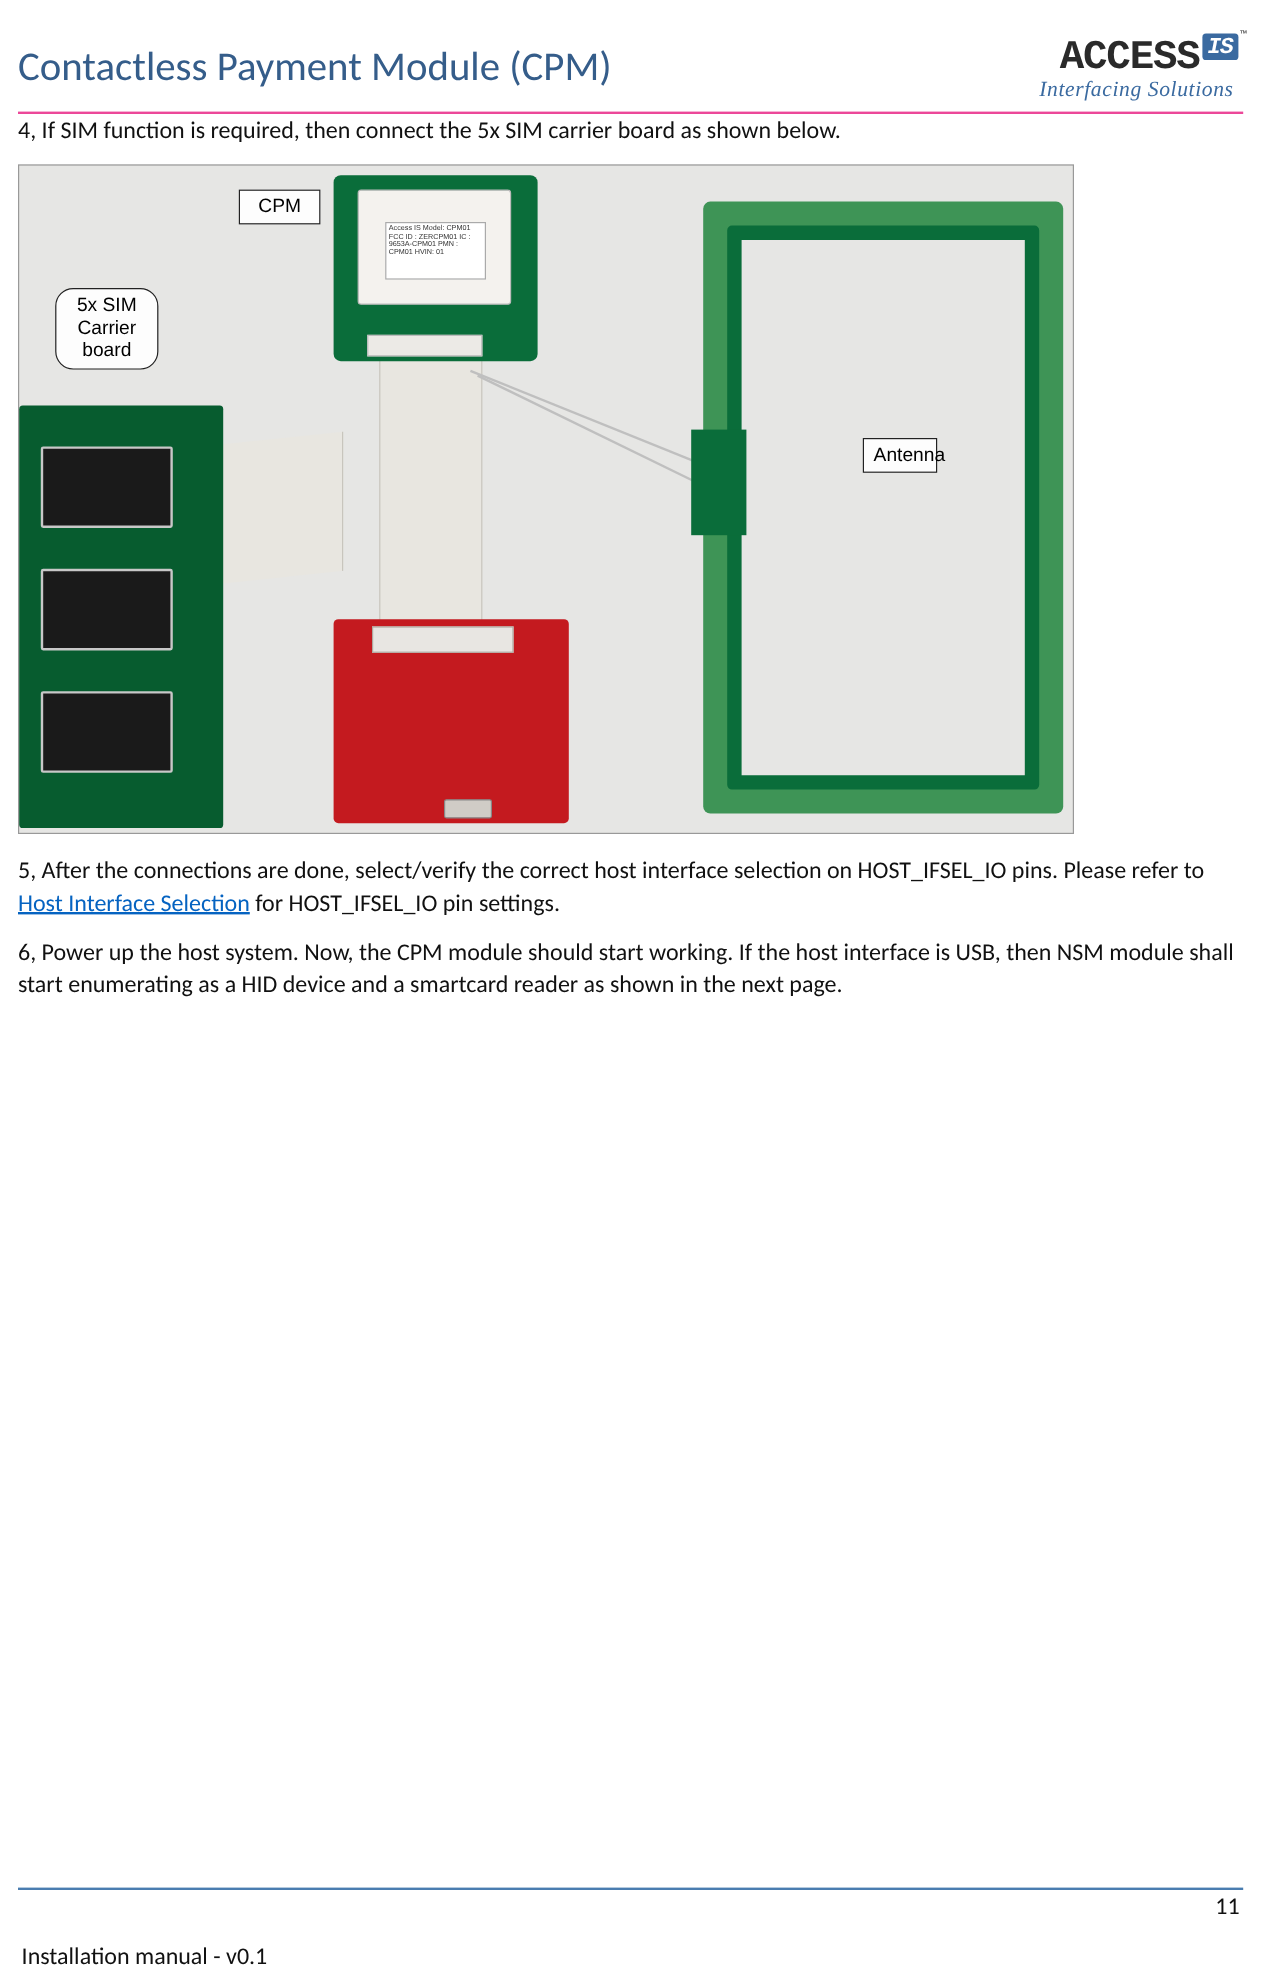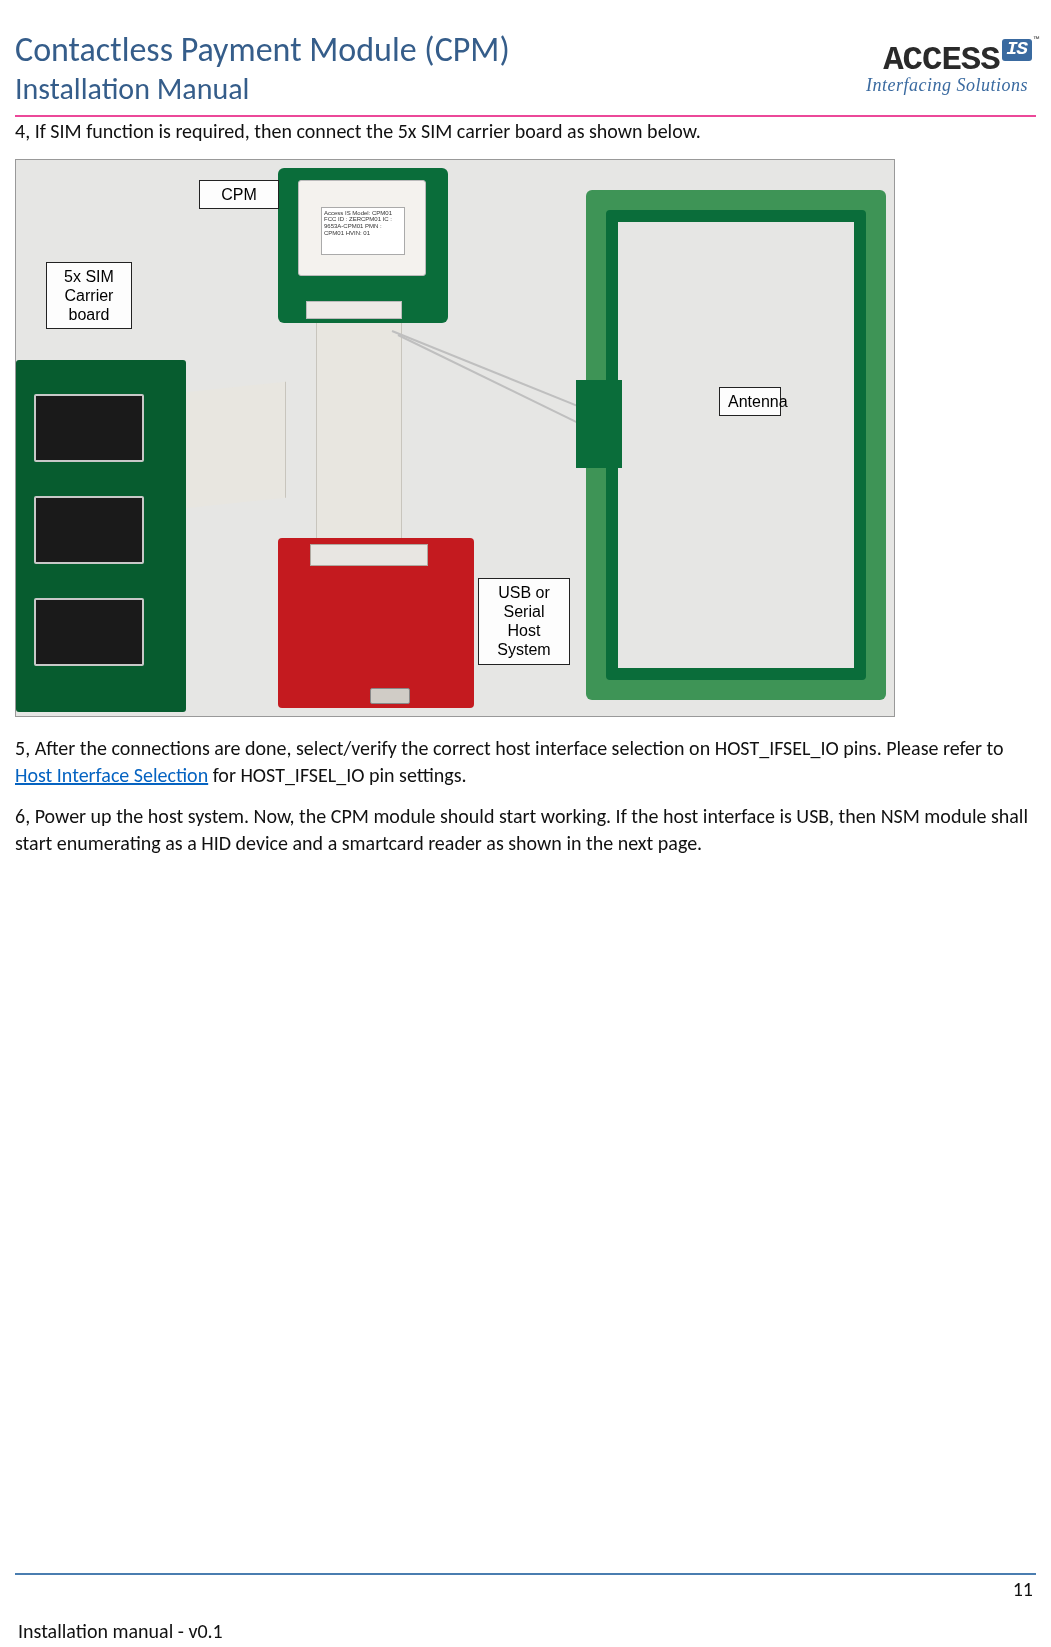--- a/index.html
+++ b/index.html
@@ -98,22 +98,22 @@
       position: absolute;
       background: #fdfdfd;
       border: 1px solid #222;
       padding: 4px 8px;
       font-family: Arial, sans-serif;
       font-size: 16px;
       color: #000;
       text-align: center;
       line-height: 1.2;
     }
-    .callout.cpm { left: 183px; top: 20px; width: 80px; }
-    .callout.sim { left: 30px; top: 102px; width: 86px; }
+    .callout.cpm { left: 183px; top: 20px; width: 68px; }
+    .callout.sim { left: 30px; top: 102px; width: 86px; border-radius: 15px; }
     .callout.usb { left: 462px; top: 418px; width: 92px; }
     .callout.ant { left: 703px; top: 227px; width: 62px; }
     .board { position: absolute; }
     .pcb-cpm { left: 262px; top: 8px; width: 170px; height: 155px; background:#0a6d3a; border-radius:6px; }
     .pcb-cpm .shield { position:absolute; left:20px; top:12px; width:128px; height:96px; background:#f4f2ee; border:1px solid #bbb; border-radius:3px; }
     .pcb-cpm .shield .sticker { position:absolute; left:22px; top:26px; width:84px; height:48px; background:#fff; border:1px solid #aaa; font-size:6px; padding:2px; line-height:1.1; font-family:Arial; color:#333; }
     .pcb-cpm .conn { position:absolute; left:28px; bottom:4px; width:96px; height:18px; background:#eceae6; border:1px solid #bbb; }
     .pcb-sim { left: 0px; top: 200px; width: 170px; height: 352px; background:#075c2f; border-radius:3px; }
     .sim-slot { position:absolute; width:110px; height:68px; background:#1a1a1a; border:2px solid #c8c8c8; border-radius:2px; left:18px; }
     .sim-slot.s1 { top:34px; }
@@ -155,21 +155,20 @@
       font-size: 20px;
       color: #111;
     }
   </style>
 </head>
 <body>
 
 <div class="header-row">
   <div class="title-block">
     <h1>Contactless Payment Module (CPM)</h1>
-    <h2>Installation Manual</h2>
   </div>
   <div class="logo">
     <div class="logo-main">
       <span class="cap">Access</span>
       <span class="logo-badge">IS</span>
       <span class="logo-tm">™</span>
     </div>
     <div class="logo-tag">Interfacing Solutions</div>
   </div>
 </div>
@@ -199,21 +198,20 @@
   </div>
   <div class="board pcb-host">
     <div class="conn-top"></div>
       <div class="usb"></div>
   </div>
   <div class="wire" style="left:376px; top:170px; width:230px; transform:rotate(22deg);"></div>
   <div class="wire" style="left:382px; top:174px; width:226px; transform:rotate(26deg);"></div>
 
   <div class="callout cpm">CPM</div>
   <div class="callout sim">5x SIM Carrier board</div>
-  <div class="callout usb">USB or Serial Host System</div>
   <div class="callout ant">Antenna</div>
 </div>
 
 <p class="body-text">
   <span>5, After the connections are done, select/verify the correct host interface selection on HOST_IFSEL_IO pins. Please refer to </span><a class="link">Host Interface Selection</a><span> for HOST_IFSEL_IO pin settings.</span>
 </p>
 
 <p class="body-text">6, Power up the host system. Now, the CPM module should start working. If the host interface is USB, then NSM module shall start enumerating as a HID device and a smartcard reader as shown in the next page.</p>
 
 <div class="footer-rule"></div>

